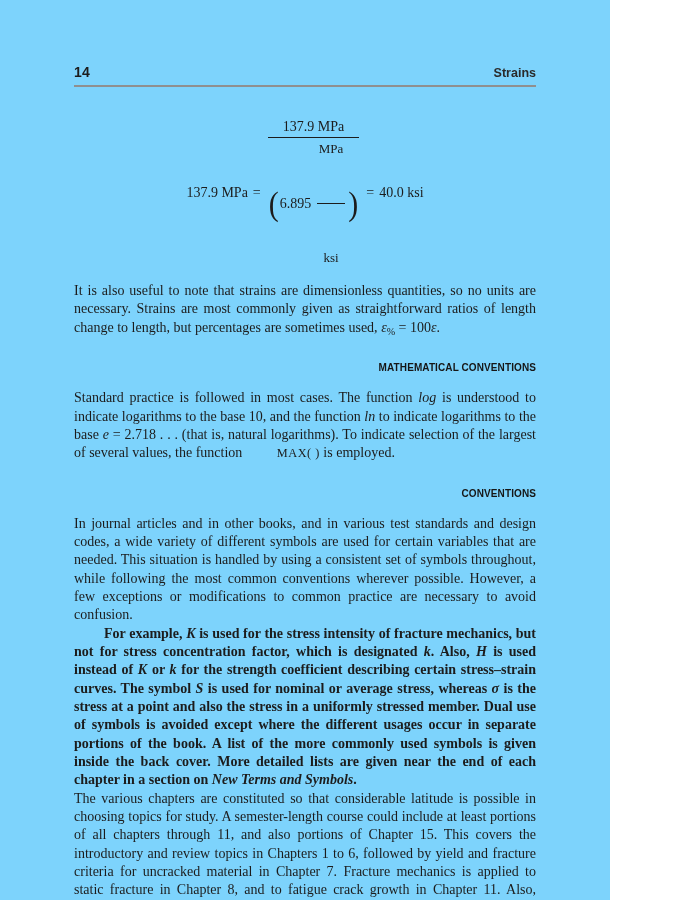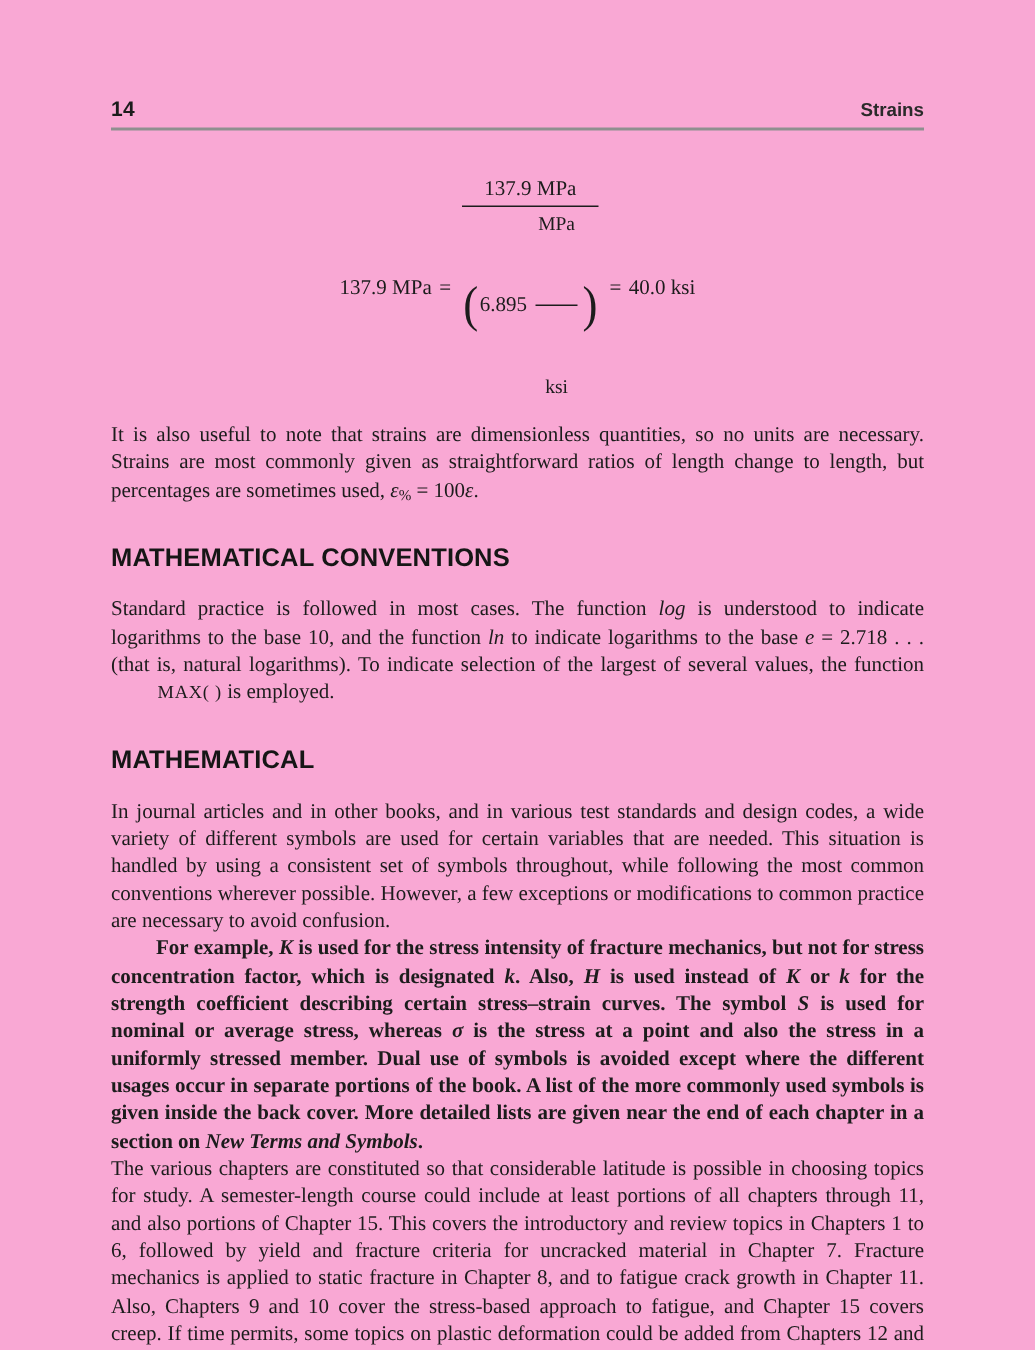--- a/index.html
+++ b/index.html
@@ -4,23 +4,23 @@
 <style>
   * { margin: 0; padding: 0; box-sizing: border-box; }
   html, body { background: #ffffff; }
   body {
     width: 690px; height: 900px;
     font-family: "Liberation Serif", "DejaVu Serif", serif;
     color: var(--ink, #1c1c1c);
     overflow: hidden;
   }
   .page {
-    width: 690px; height: 900px;
+    width: 610px; height: 900px;
     padding: 64px 74px 40px 74px;
-    background: #f9a8d4;
+    background: #7dd3fc;
   }
   .page-header {
     display: flex; justify-content: space-between; align-items: flex-end;
     font-family: "Liberation Sans", "DejaVu Sans", sans-serif;
     padding-bottom: 5px;
   }
   .page-number { font-size: 14px; font-weight: bold; letter-spacing: 0.2px; }
   .running-title { font-size: 12.5px; font-weight: bold; color: #2a2a2a; }
   .header-rule { height: 2px; background: #8f8f8f; margin-bottom: 2px; }
 
@@ -28,24 +28,24 @@
 
   .para {
     font-size: 14px; line-height: 1.31;
     text-align: justify;
     color: var(--ink, #1c1c1c);
   }
   .para.indent { text-indent: 30px; font-weight: bold; }
 
   .section-heading {
     font-family: "Liberation Sans", "DejaVu Sans", sans-serif;
-    font-size: 17px; font-weight: bold; letter-spacing: 0.1px;
+    font-size: 10px; font-weight: bold; letter-spacing: 0.1px;
     color: #161616;
     margin: 25px 0 16px 0;
-    text-align: left;
+    text-align: right;
   }
 
   .seg-italic { font-style: italic; }
   .seg-subscript { font-size: 0.72em; vertical-align: -0.25em; }
   .seg-caps { font-size: 0.88em; letter-spacing: 0.5px; margin-left: 31px; }
 
   .equation {
     display: flex; justify-content: center; align-items: center;
     margin: 14px 0 16px 0;
     font-size: 14px;
@@ -89,18 +89,18 @@
             </span>
             <span class="paren">)</span>
           </span>
         </span>
         <span class="eq-op">=</span>
         <span class="eq-term">40.0 ksi</span>
       </div>
       <p class="para"><span>It is also useful to note that strains are dimensionless quantities, so no units are necessary. Strains are most commonly given as straightforward ratios of length change to length, but percentages are sometimes used, </span><span class="seg-italic">ε</span><span class="seg-subscript">%</span><span> = 100</span><span class="seg-italic">ε</span><span>.</span></p>
       <h2 class="section-heading">MATHEMATICAL CONVENTIONS</h2>
       <p class="para"><span>Standard practice is followed in most cases. The function </span><span class="seg-italic">log</span><span> is understood to indicate logarithms to the base 10, and the function </span><span class="seg-italic">ln</span><span> to indicate logarithms to the base </span><span class="seg-italic">e</span><span> = 2.718 . . . (that is, natural logarithms). To indicate selection of the largest of several values, the function </span><span class="seg-caps">MAX( )</span><span> is employed.</span></p>
-      <h2 class="section-heading">MATHEMATICAL</h2>
+      <h2 class="section-heading">CONVENTIONS</h2>
       <p class="para"><span>In journal articles and in other books, and in various test standards and design codes, a wide variety of different symbols are used for certain variables that are needed. This situation is handled by using a consistent set of symbols throughout, while following the most common conventions wherever possible. However, a few exceptions or modifications to common practice are necessary to avoid confusion.</span></p>
       <p class="para indent"><span>For example, </span><span class="seg-italic">K</span><span> is used for the stress intensity of fracture mechanics, but not for stress concentration factor, which is designated </span><span class="seg-italic">k</span><span>. Also, </span><span class="seg-italic">H</span><span> is used instead of </span><span class="seg-italic">K</span><span> or </span><span class="seg-italic">k</span><span> for the strength coefficient describing certain stress–strain curves. The symbol </span><span class="seg-italic">S</span><span> is used for nominal or average stress, whereas </span><span class="seg-italic">σ</span><span> is the stress at a point and also the stress in a uniformly stressed member. Dual use of symbols is avoided except where the different usages occur in separate portions of the book. A list of the more commonly used symbols is given inside the back cover. More detailed lists are given near the end of each chapter in a section on </span><span class="seg-italic">New Terms and Symbols</span><span>.</span></p>
       <p class="para"><span>The various chapters are constituted so that considerable latitude is possible in choosing topics for study. A semester-length course could include at least portions of all chapters through 11, and also portions of Chapter 15. This covers the introductory and review topics in Chapters 1 to 6, followed by yield and fracture criteria for uncracked material in Chapter 7. Fracture mechanics is applied to static fracture in Chapter 8, and to fatigue crack growth in Chapter 11. Also, Chapters 9 and 10 cover the stress-based approach to fatigue, and Chapter 15 covers creep. If time permits, some topics on plastic deformation could be added from Chapters 12 and 13, and also from Chapter 14 on the strain-based approach to fatigue. If the students’ background in materials science is such that Chapters 2 and 3 are not needed, then Section 3.8 on materials selection may still be useful.</span></p>
     </main>
 </div>
 
 </body></html>

